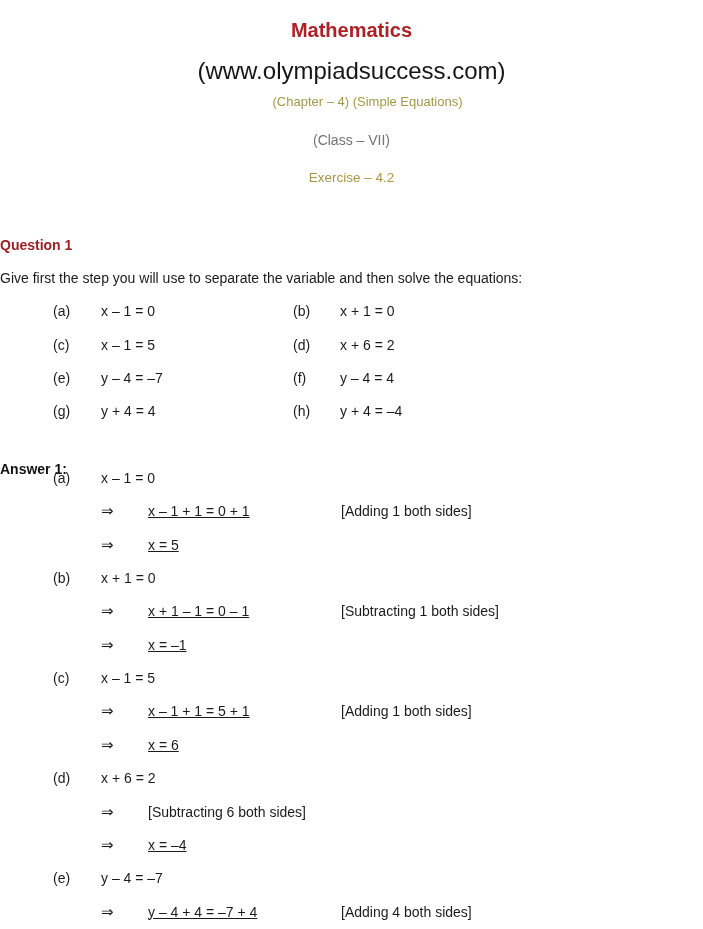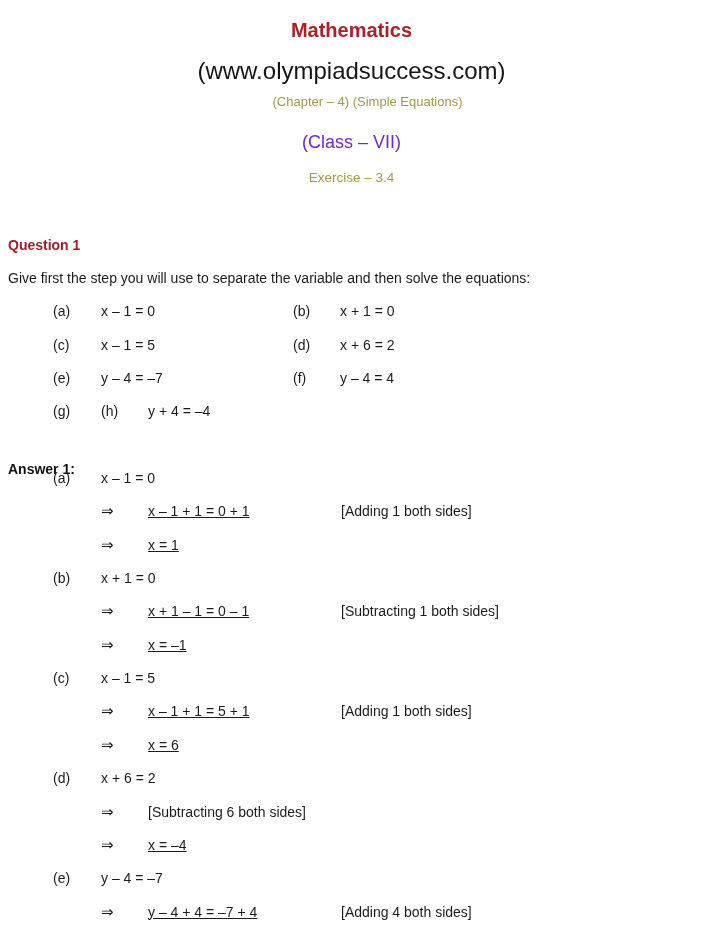--- a/index.html
+++ b/index.html
@@ -4,26 +4,26 @@
 <style>
   html, body { margin:0; padding:0; background:#ffffff; }
   .page {
     position:relative; width:703px; height:929px; background:#ffffff;
     font-family:"Liberation Sans", sans-serif; color:#1b1b1b; overflow:hidden;
   }
   .header-line { position:absolute; left:0; width:100%; text-align:center; white-space:nowrap; }
   .title    { top:19px;  font-size:20px; font-weight:700; color:#b01f24; }
   .site     { top:57px;  font-size:24px; color:#161616; }
   .chapter  { top:94px;  font-size:13px; color:#a09945;padding-left:16px; }
-  .klass    { top:132px; font-size:18px; color:#6d28d9; }
+  .klass    { top:132px; font-size:14px; color:#737373; }
   .exercise { top:170px; font-size:13.5px; color:#ad9545; }
 
   .content { position:absolute; top:228px; left:0; width:100%; }
   .row { height:33.35px; display:flex; align-items:center; font-size:14px; white-space:nowrap; }
-  .indent { padding-left:8px; }
+  .indent { padding-left:0; }
   .heading-red  { font-weight:700; color:#a21e22; }
   .heading-bold { font-weight:700; color:#111111;margin-top:48px; }
   .q-label  { margin-left:53px; width:48px; flex:0 0 auto; }
   .q-eq1    { width:192px; flex:0 0 auto; }
   .q-label2 { width:47px;  flex:0 0 auto; }
   .q-eq2    { flex:0 0 auto; }
   .a-label  { margin-left:53px; width:48px; flex:0 0 auto; }
   .a-eq     { flex:0 0 auto; }
   .arrow    { margin-left:101px; width:47px; flex:0 0 auto; font-size:15px; }
   .step-eq  { width:193px; flex:0 0 auto;text-decoration:underline; }
@@ -31,21 +31,21 @@
 </style>
 </head>
 <body>
 
 <div class="page">
 
   <div class="header-line title">Mathematics</div>
   <div class="header-line site">(www.olympiadsuccess.com)</div>
   <div class="header-line chapter">(Chapter – 4) (Simple Equations)</div>
   <div class="header-line klass">(Class – VII)</div>
-  <div class="header-line exercise">Exercise – 3.4</div>
+  <div class="header-line exercise">Exercise – 4.2</div>
 
   <div class="content">
 
     <div class="row indent">
       <span class="heading-red">Question 1</span>
     </div>
 
     <div class="row indent">
       <span>Give first the step you will use to separate the variable and then solve the equations:</span>
     </div>
@@ -66,40 +66,41 @@
 
     <div class="row">
       <span class="q-label">(e)</span>
       <span class="q-eq1">y – 4 = –7</span>
       <span class="q-label2">(f)</span>
       <span class="q-eq2">y – 4 = 4</span>
     </div>
 
     <div class="row">
       <span class="q-label">(g)</span>
+      <span class="q-eq1">y + 4 = 4</span>
       <span class="q-label2">(h)</span>
       <span class="q-eq2">y + 4 = –4</span>
     </div>
 
     <div class="row indent">
       <span class="heading-bold">Answer 1:</span>
     </div>
 
     <div class="row">
       <span class="a-label">(a)</span>
       <span class="a-eq">x – 1 = 0</span>
     </div>
     <div class="row">
       <span class="arrow">⇒</span>
       <span class="step-eq">x – 1 + 1 = 0 + 1</span>
       <span class="step-note">[Adding 1 both sides]</span>
     </div>
     <div class="row">
       <span class="arrow">⇒</span>
-      <span class="step-eq">x = 1</span>
+      <span class="step-eq">x = 5</span>
       <span class="step-note"></span>
     </div>
 
     <div class="row">
       <span class="a-label">(b)</span>
       <span class="a-eq">x + 1 = 0</span>
     </div>
     <div class="row">
       <span class="arrow">⇒</span>
       <span class="step-eq">x + 1 – 1 = 0 – 1</span>

